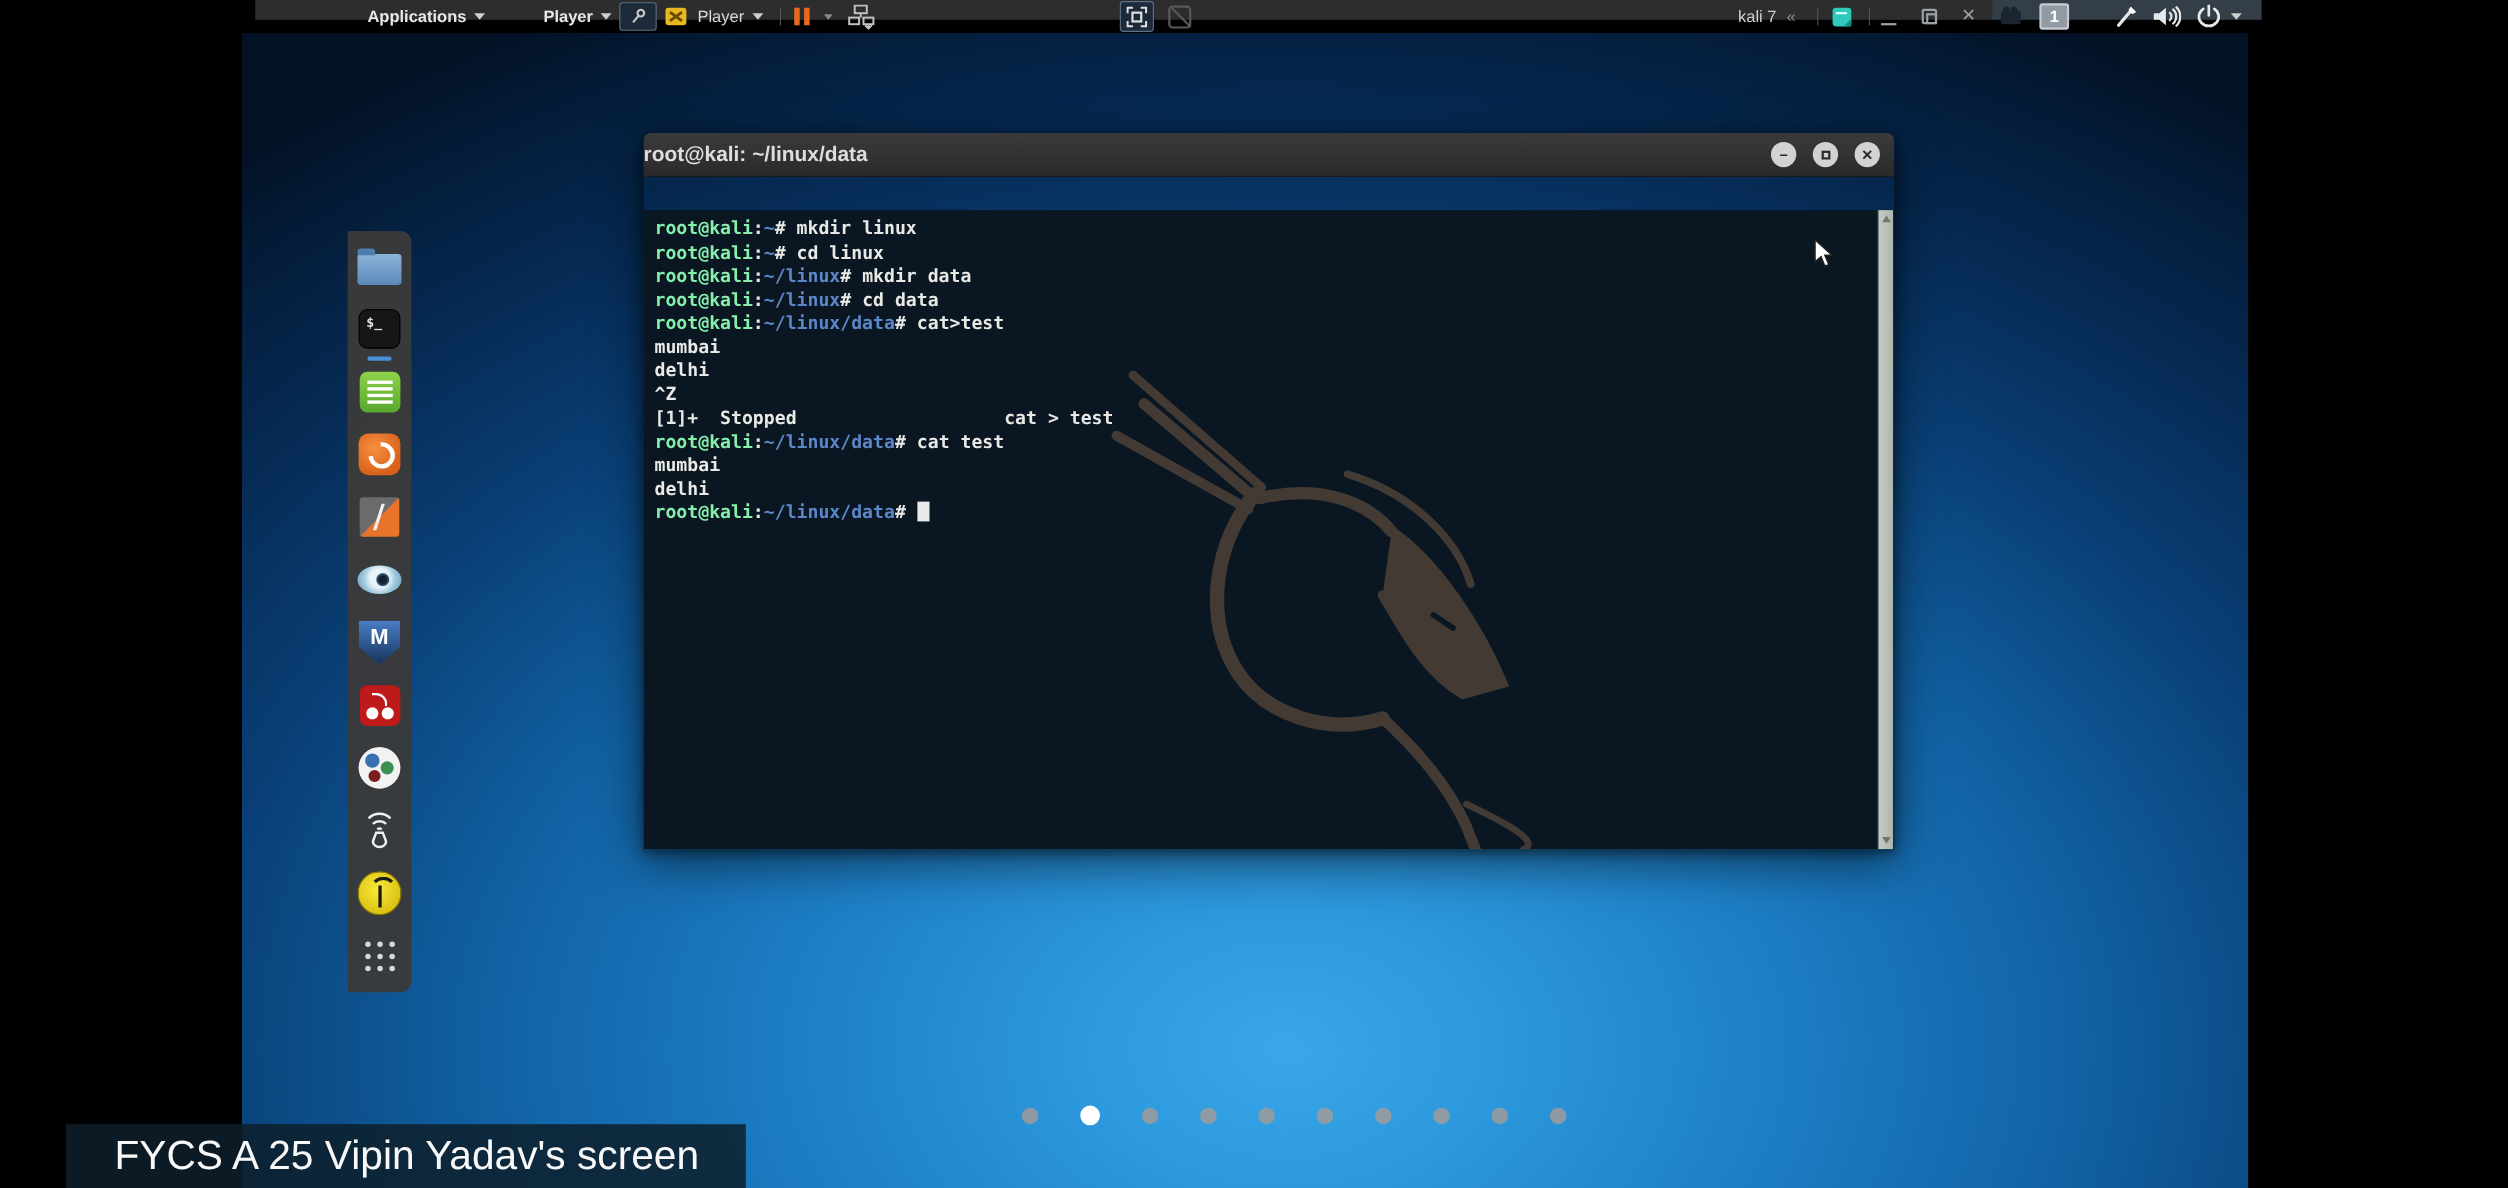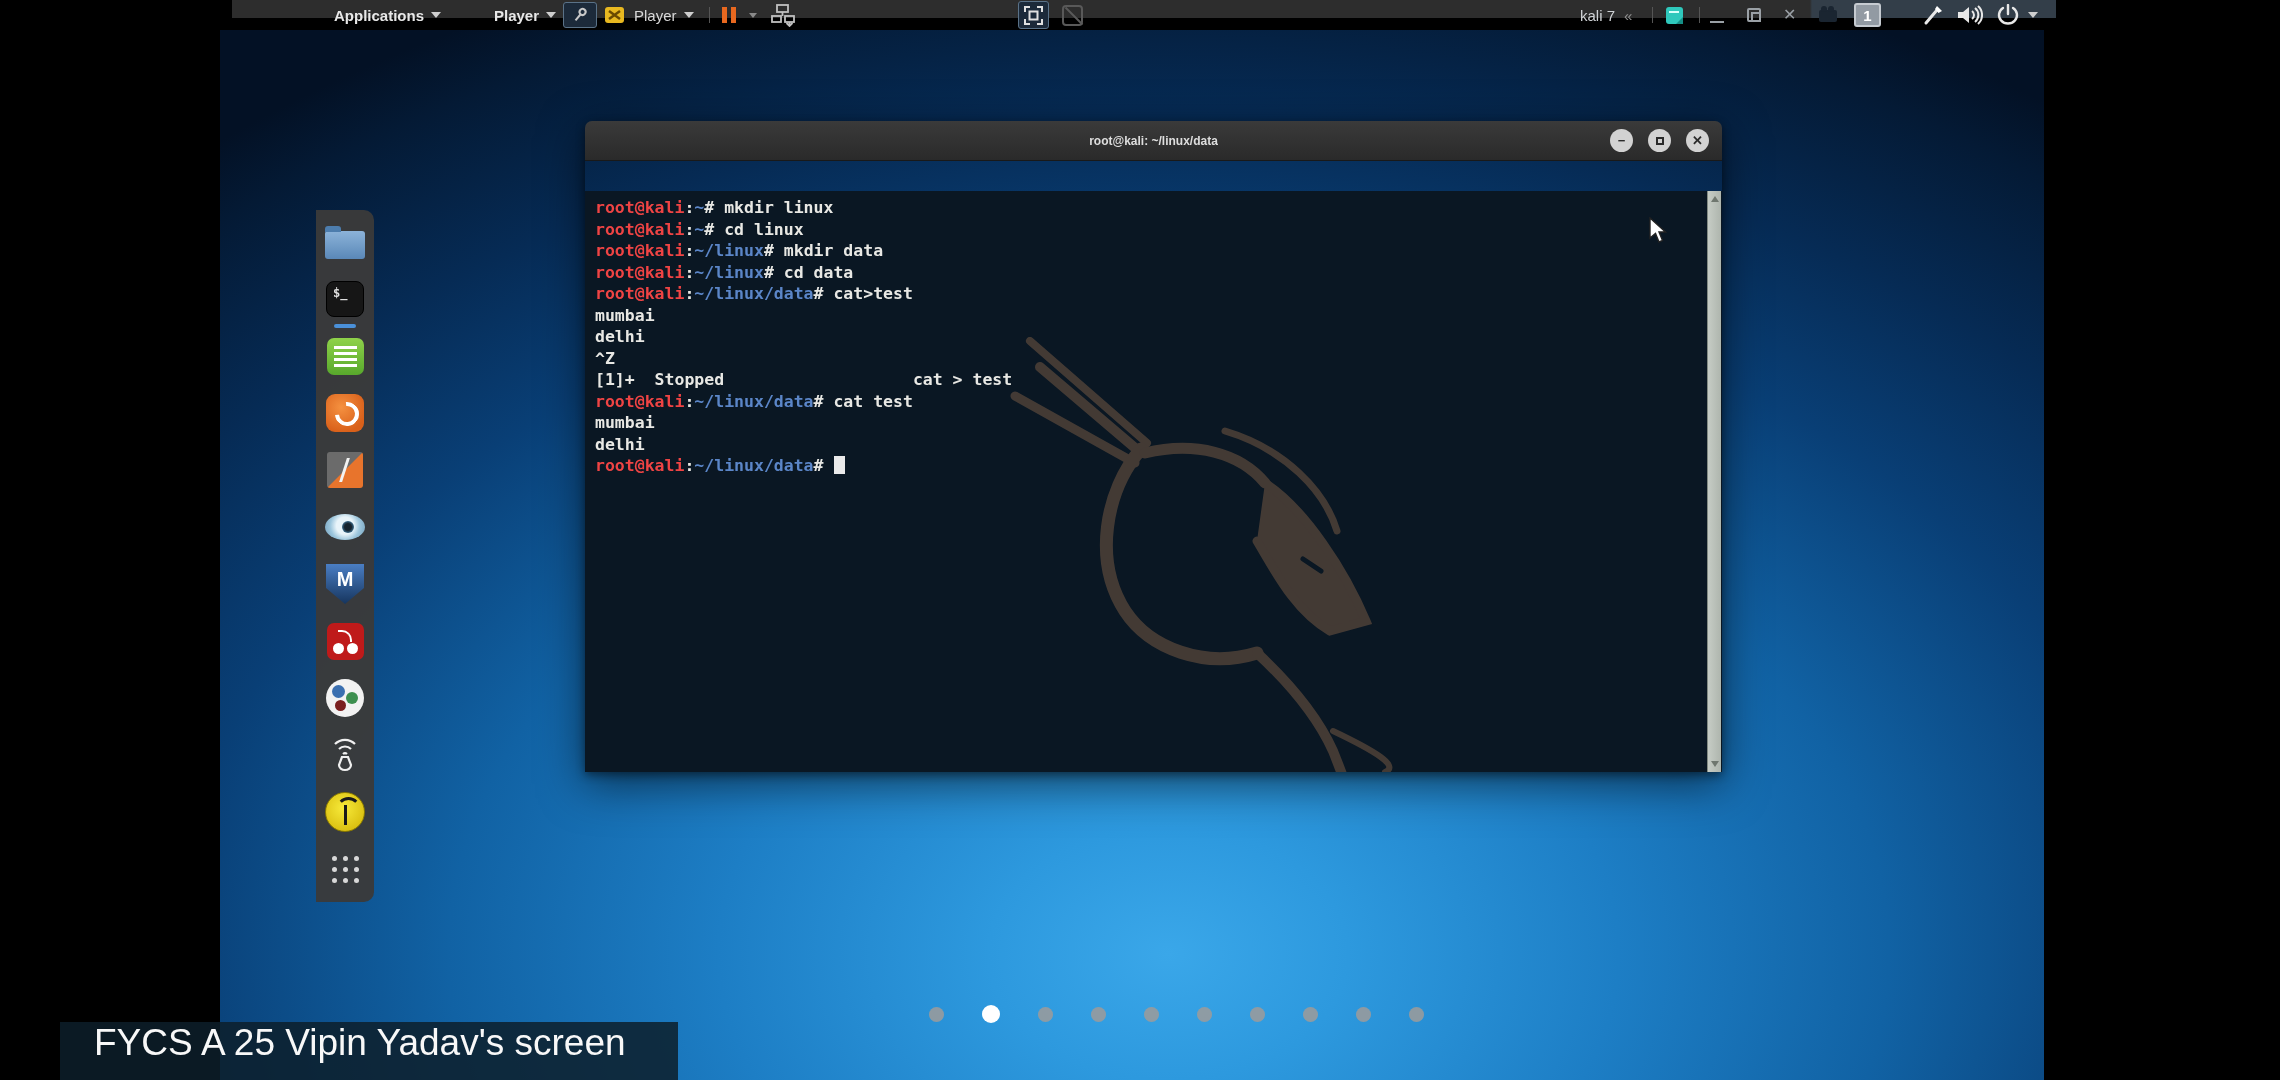--- a/index.html
+++ b/index.html
@@ -95,50 +95,50 @@
   .ic-wifite::after { content:""; position:absolute; left:10px; top:4px; width:19px; height:19px;
     border:3px solid transparent; border-top-color:#1a1a1a; border-radius:50%; }
   .ic-grid { display:grid; grid-template-columns:repeat(3,5px); grid-template-rows:repeat(3,5px); gap:6px; }
   .ic-grid i { width:5px; height:5px; border-radius:50%; background:#d8d8d8; }
 
   
   .terminal-window { position:absolute; left:585px; top:121px; width:1137px; height:651px;
     border-radius:7px 7px 2px 2px; box-shadow:0 12px 45px rgba(0,0,0,.55), 0 3px 10px rgba(0,0,0,.45); }
   .titlebar { height:40px; background:linear-gradient(#3a3a3a,#2a2a2a); border-radius:7px 7px 0 0;
     border-bottom:1px solid #191919; position:relative; }
-  .win-title { text-align:center; line-height:40px; color:#dedede; font-size:12px; font-weight:bold; }
+  .win-title { text-align:left; line-height:40px; color:#dedede; font-size:19px; font-weight:bold; }
   .win-btns { position:absolute; right:13px; top:8px; display:flex; gap:15px; }
   .win-btn { width:23px; height:23px; border-radius:50%; background:#d2d2d2; color:#2a2a2a;
     display:flex; align-items:center; justify-content:center; font-size:13px; font-weight:bold; }
   .win-btn .sq { width:8px; height:8px; border:2px solid #2a2a2a; display:block; }
   .menubar { height:29px; background:#1e1e1e; display:flex; align-items:center; padding-left:6px; }
   .menu-item { color:#d2d2d2; font-size:15px; padding:0 11px; }
   .term-content { position:absolute; left:0; top:70px; right:0; bottom:0; background:#0a1723; overflow:hidden; }
   .dragon { position:absolute; left:0; top:0; }
   .terminal-output { position:absolute; left:10px; top:6px;
     font-family:"DejaVu Sans Mono",monospace; font-size:16.5px; line-height:21.5px; font-weight:bold;
     white-space:pre; }
-  .seg-r { color:#ef4444; } .seg-b { color:#5b86c8; } .seg-w { color:#e8e8e4; }
+  .seg-r { color:#86efac; } .seg-b { color:#5b86c8; } .seg-w { color:#e8e8e4; }
   .cursor-block { display:inline-block; width:11px; height:18px; background:#eaeaea;
     vertical-align:-3px; margin-left:1px; }
   .term-scrollbar { position:absolute; top:0; right:1px; bottom:0; width:14px;
     background:linear-gradient(90deg,#c6ccc5,#aeb5ad); border-left:1px solid #828a82; }
   .sb-arrow { position:absolute; left:3px; width:0; height:0;
     border-left:4px solid transparent; border-right:4px solid transparent; }
   .sb-arrow.up { top:5px; border-bottom:6px solid #6f776f; }
   .sb-arrow.down { bottom:5px; border-top:6px solid #6f776f; }
 
   
   .dots { position:absolute; left:929px; top:1003px; height:22px; display:flex; align-items:center; gap:38px; }
   .dot { width:15px; height:15px; border-radius:50%; background:#9b9b9b; opacity:.88; flex:0 0 auto; }
   .dot.active { width:18px; height:18px; background:#fff; opacity:1; }
 
   
   .share-label { position:absolute; left:60px; top:1022px; width:618px; height:58px;
-    background:rgba(13,30,42,0.85); display:flex; align-items:flex-start; padding-left:34px;
+    background:rgba(13,30,42,0.85); display:flex; align-items:center; padding-left:44px;
     color:#f8f8f8; font-size:37px; z-index:60; }
 
   
   .pointer { position:absolute; left:1648px; top:217px; z-index:50; }
 </style>
 </head>
 <body>
 
 <div class="screen">
 

